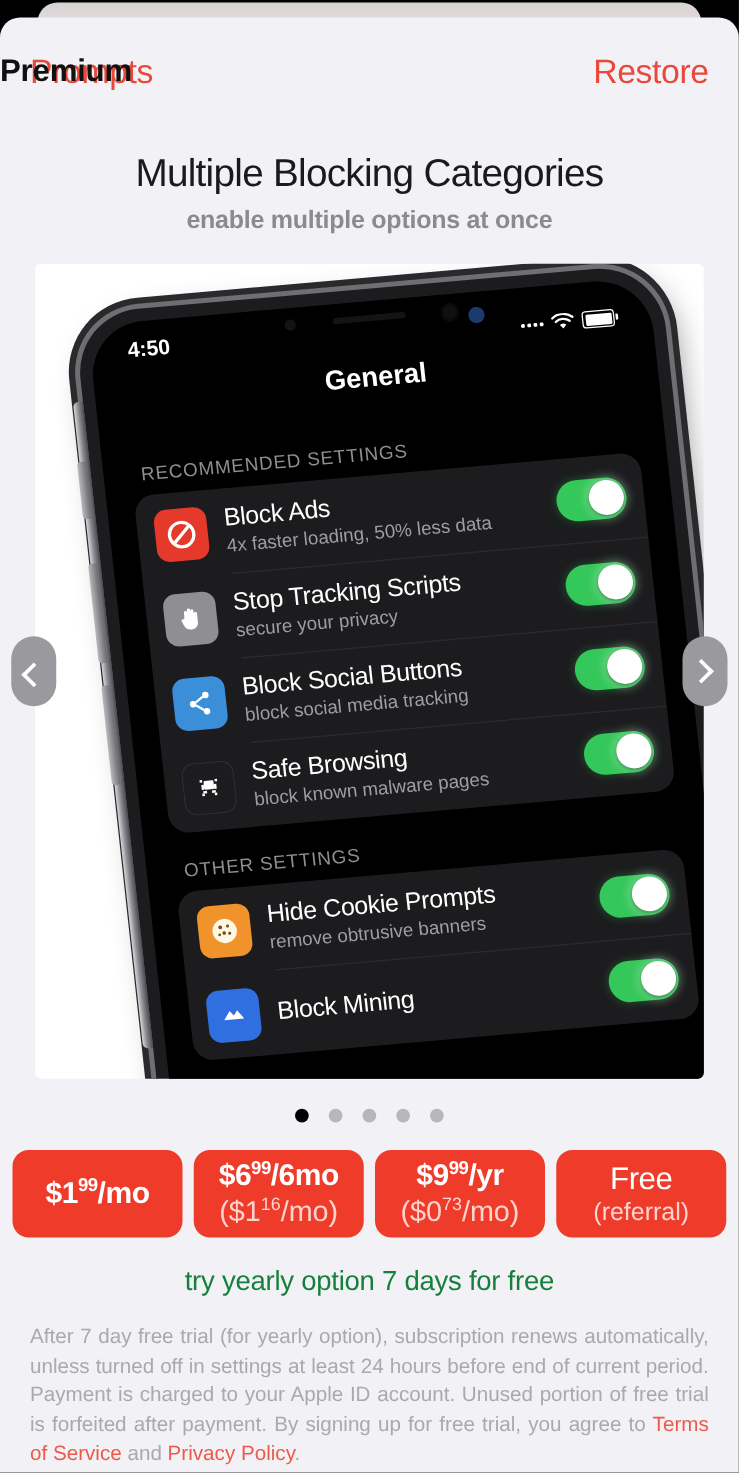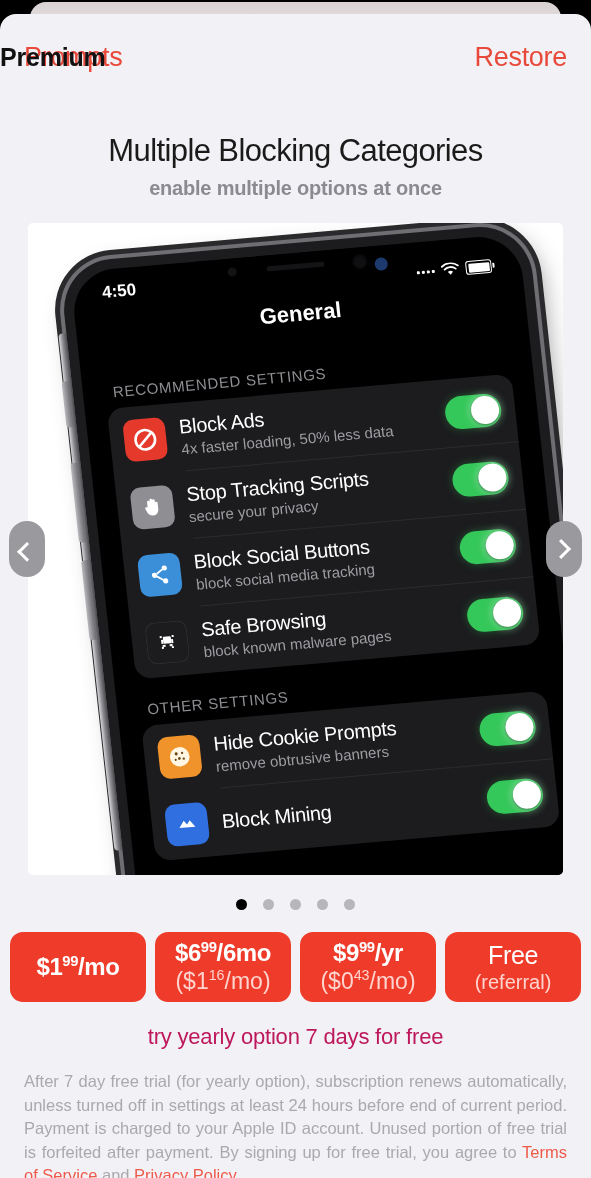--- a/index.html
+++ b/index.html
@@ -61,21 +61,21 @@
     text-align: left;
     font-size: 25px;
     font-weight: bold;
     color: #111111;
     letter-spacing: -0.2px;
   }
 
   
   .headline-wrap {
     text-align: center;
-    margin-top: 44px;
+    margin-top: 32px;
   }
   .headline {
     font-size: 31px;
     color: #1a1a1a;
     letter-spacing: -0.6px;
     line-height: 1.1;
   }
   .subhead {
     font-size: 20px;
     color: #8a8a90;
@@ -431,21 +431,21 @@
     vertical-align: super;
     line-height: 0;
   }
   .pbtn.free .pmain { font-size: 25px; font-weight: normal; }
   .pbtn.free .psub  { font-size: 20px; }
 
   
   .trial {
     text-align: center;
     font-size: 22px;
-    color: #be185d;
+    color: #15803d;
     margin-top: 22px;
     letter-spacing: -0.2px;
   }
 
   
   .legal {
     margin: 20px 24px 4px 24px;
     font-size: 16.5px;
     line-height: 1.43;
     color: #a9a9ae;
@@ -664,21 +664,21 @@
       <span class="pmain"><span>$1</span><sup>99</sup><span>/mo</span></span>
     </div>
 
     <div class="pbtn">
       <span class="pmain"><span>$6</span><sup>99</sup><span>/6mo</span></span>
       <span class="psub"><span>($1</span><sup>16</sup><span>/mo)</span></span>
     </div>
 
     <div class="pbtn">
       <span class="pmain"><span>$9</span><sup>99</sup><span>/yr</span></span>
-      <span class="psub"><span>($0</span><sup>43</sup><span>/mo)</span></span>
+      <span class="psub"><span>($0</span><sup>73</sup><span>/mo)</span></span>
     </div>
 
     <div class="pbtn free">
       <span class="pmain">Free</span>
       <span class="psub">(referral)</span>
     </div>
 
   </div>
 
   <div class="trial">try yearly option 7 days for free</div>

